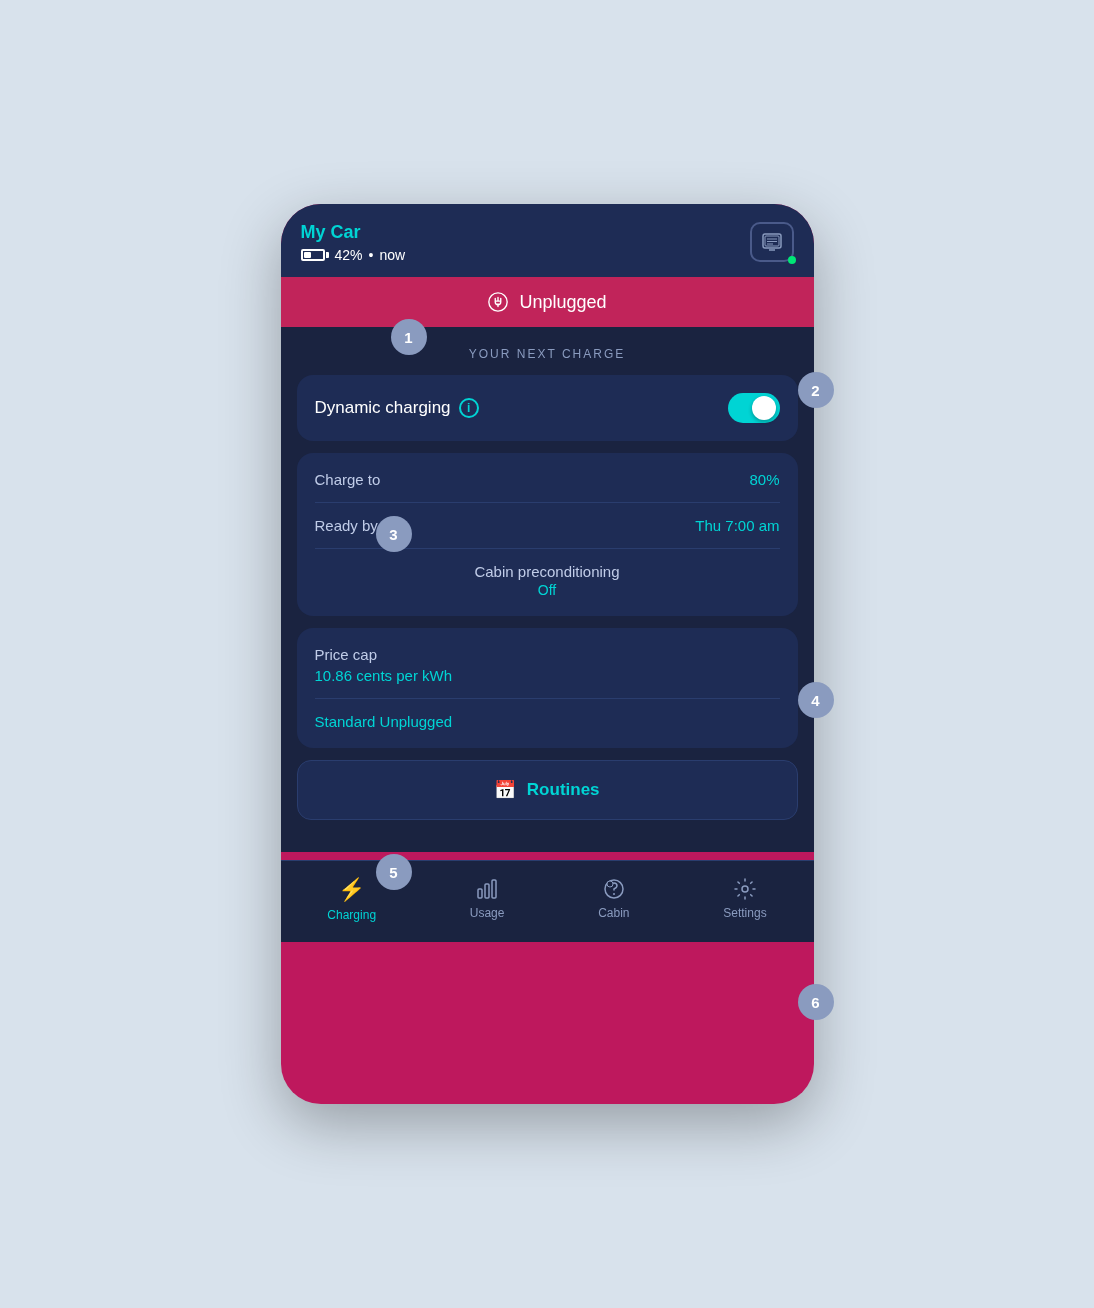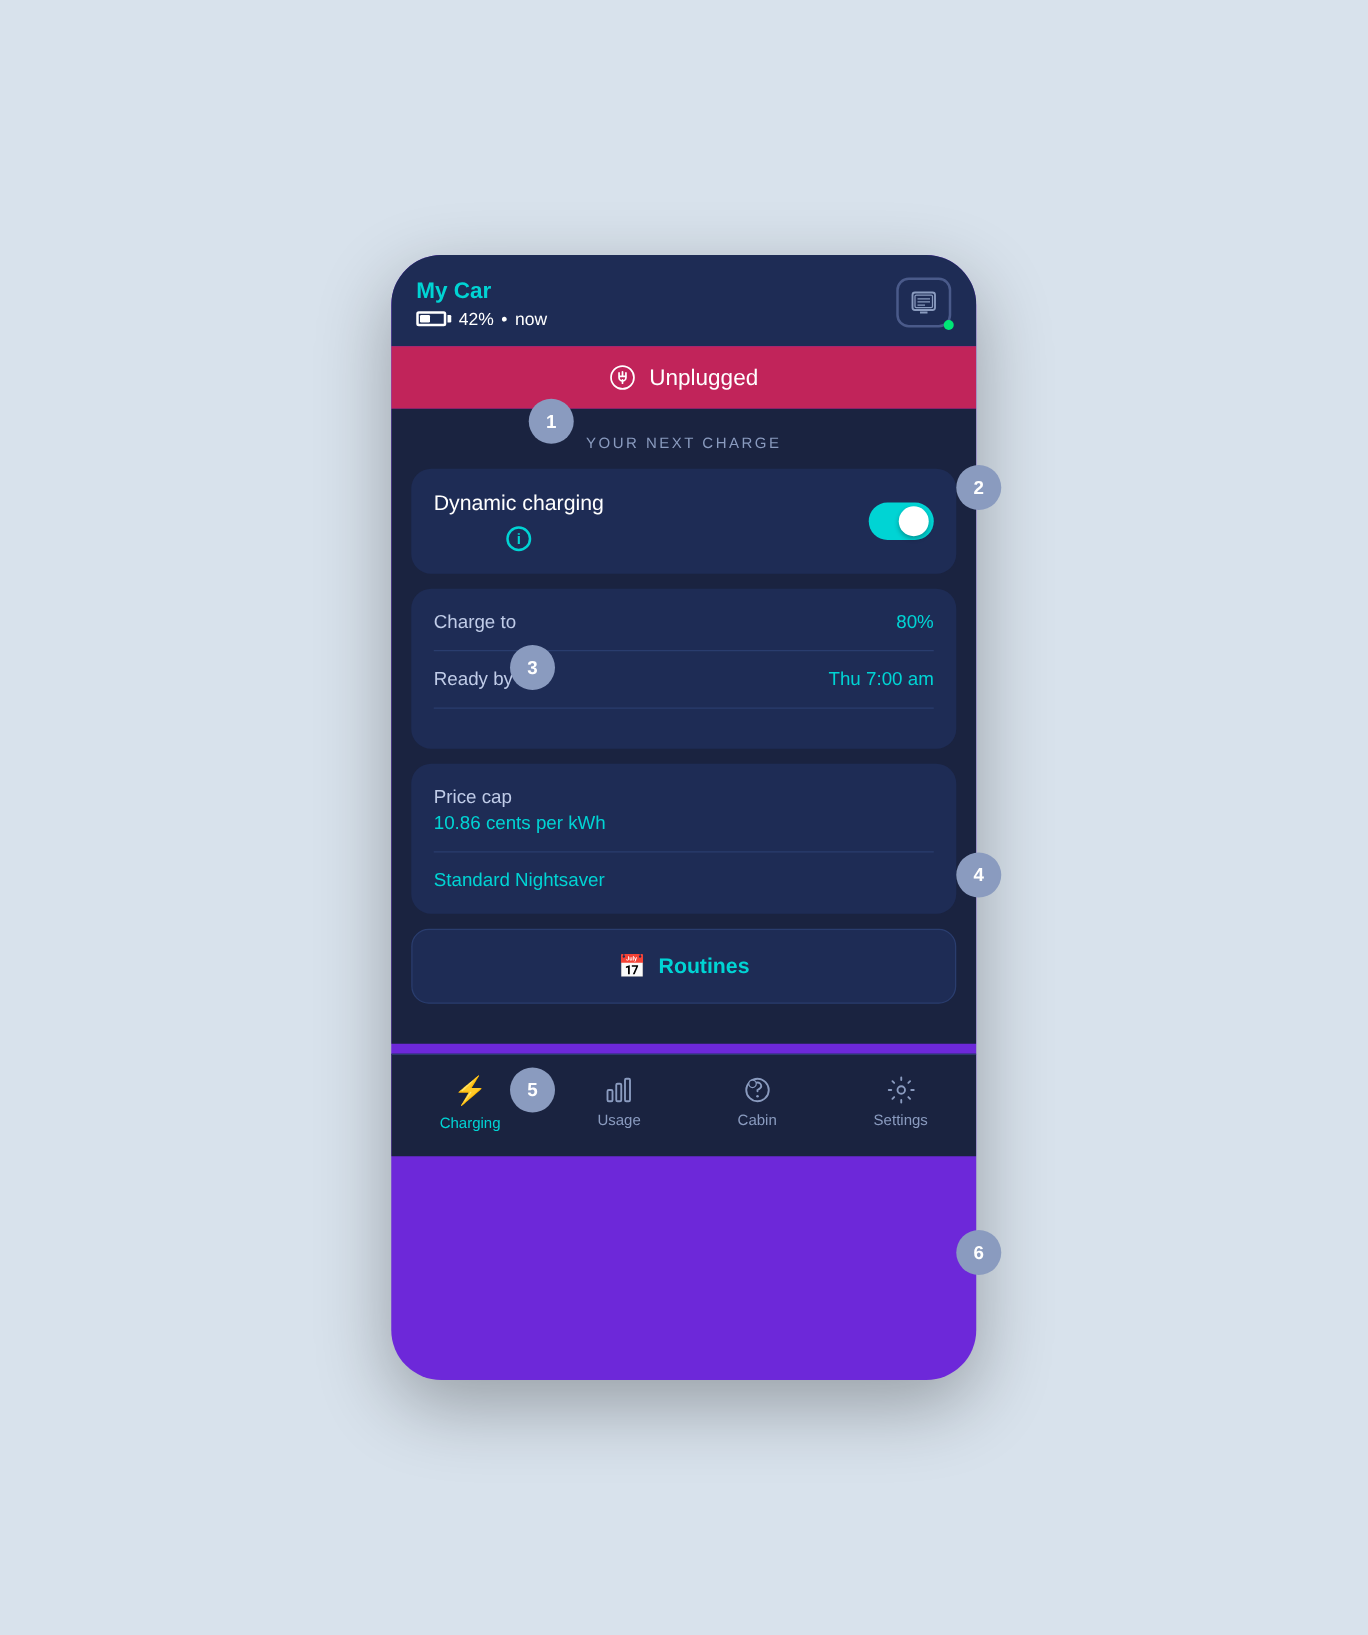--- a/index.html
+++ b/index.html
@@ -7,23 +7,23 @@
     body {
       background: #d8e2ec;
       display: flex;
       justify-content: center;
       align-items: center;
       min-height: 100vh;
       font-family: -apple-system, BlinkMacSystemFont, 'Segoe UI', sans-serif;
     }
 
     .phone-outer {
-      width: 468px;
+      width: 533px;
       min-height: 900px;
-      background: #6d28d9;
+      background: #be185d;
       border-radius: 40px;
       overflow: hidden;
       box-shadow: 0 20px 60px rgba(0,0,0,0.3);
       position: relative;
     }
 
     
     .header {
       background: #1e2c55;
       padding: 18px 20px 14px;
@@ -154,23 +154,21 @@
       display: flex;
       align-items: center;
       justify-content: space-between;
     }
 
     .dynamic-label {
       color: #fff;
       font-size: 17px;
       font-weight: 500;
       display: flex;
-      align-items: center;
       gap: 8px;
-      flex-direction: column;
     }
 
     .info-icon {
       width: 20px;
       height: 20px;
       border: 2px solid #00d4d4;
       border-radius: 50%;
       display: flex;
       align-items: center;
       justify-content: center;
@@ -406,30 +404,34 @@
         <div class="settings-row">
           <span class="settings-label">Charge to</span>
           <span class="settings-value">80%</span>
         </div>
         <div class="divider"></div>
         <div class="settings-row">
           <span class="settings-label">Ready by</span>
           <span class="settings-value">Thu 7:00 am</span>
         </div>
         <div class="divider"></div>
+        <div class="cabin-row">
+          <div class="cabin-label">Cabin preconditioning</div>
+          <div class="cabin-value">Off</div>
+        </div>
       </div>
 
       <div class="card">
         <div>
           <div class="price-label">Price cap</div>
           <div class="price-value">10.86 cents per kWh</div>
         </div>
         <div class="divider"></div>
         <div>
-          <div class="tariff-value">Standard Nightsaver</div>
+          <div class="tariff-value">Standard Unplugged</div>
         </div>
       </div>
 
       <div class="routines-btn">
         <span class="calendar-icon">📅</span>
         <span class="routines-text">Routines</span>
       </div>
 
     </div>
 

